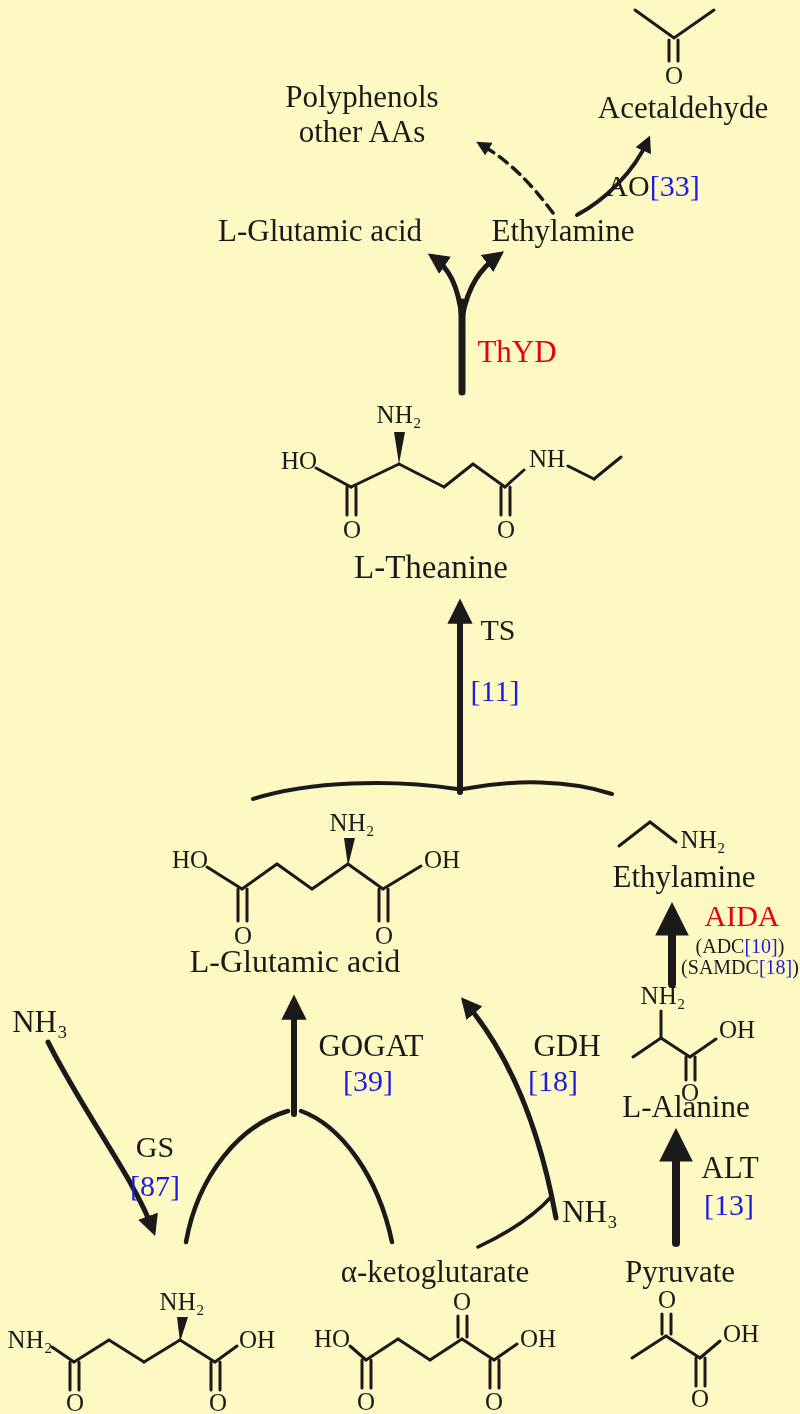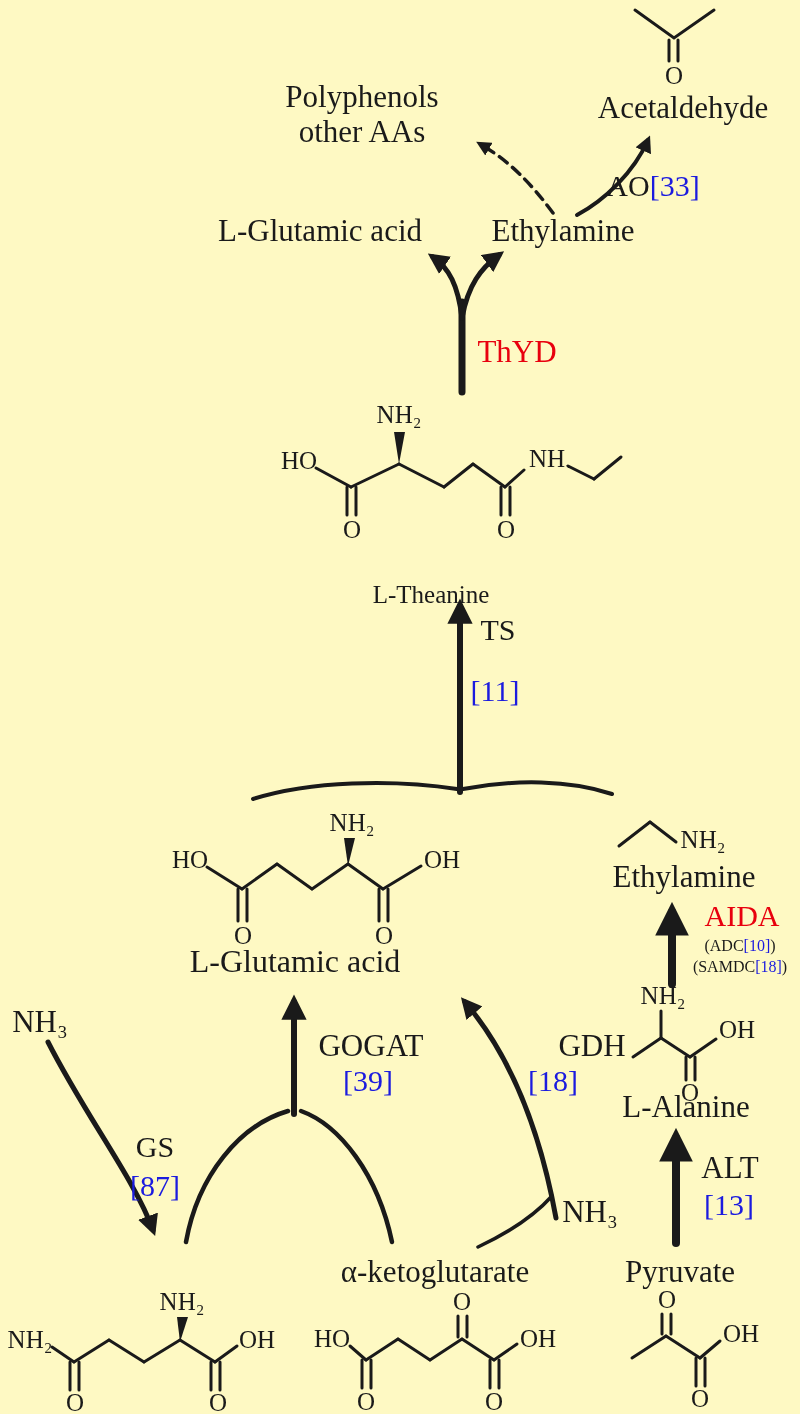--- a/index.html
+++ b/index.html
@@ -13,24 +13,24 @@
   .bond { stroke:var(--ink); stroke-width:3; fill:none; stroke-linecap:round; }
   .arrow { stroke:var(--ink); fill:none; stroke-linecap:round; }
   .wedge { fill:var(--ink); stroke:none; }
   .ah { fill:var(--ink); }
   .lbl {
     position:absolute; transform:translate(-50%,-50%);
     white-space:nowrap; line-height:1.05; text-align:center;
   }
   .s31 { font-size:31px; }
   .s32 { font-size:32px; }
-  .s33 { font-size:25px;margin-top:28px; }
+  .s33 { font-size:33px; }
   .s30 { font-size:30px; }
   .atom { font-size:25px; }
-  .small { font-size:16px; }
+  .small { font-size:20px; }
   .blue { color:var(--blue); }
   .red  { color:var(--red); }
 </style>
 </head>
 <body>
 
 <div class="canvas">
 
   <svg class="layer" viewBox="0 0 800 1414" xmlns="http://www.w3.org/2000/svg">
     <defs>
@@ -194,21 +194,21 @@
   <div class="lbl s31" style="left:686px;top:1107px">L-Alanine</div>
 
   <div class="lbl s31" style="left:40px;top:1022px">NH₃</div>
 
   <div class="lbl s30" style="left:155px;top:1147px">GS</div>
   <div class="lbl s30 blue" style="left:155px;top:1186px">[87]</div>
 
   <div class="lbl s31" style="left:371px;top:1046px">GOGAT</div>
   <div class="lbl s30 blue" style="left:368px;top:1081px">[39]</div>
 
-  <div class="lbl s31" style="left:592px;top:1046px">GDH</div>
+  <div class="lbl s31" style="left:567px;top:1046px">GDH</div>
   <div class="lbl s30 blue" style="left:553px;top:1081px">[18]</div>
 
   <div class="lbl s31" style="left:730px;top:1168px">ALT</div>
   <div class="lbl s30 blue" style="left:729px;top:1205px">[13]</div>
 
   <div class="lbl s31" style="left:590px;top:1212px">NH₃</div>
 
   <div class="lbl s31" style="left:435px;top:1272px">α-ketoglutarate</div>
   <div class="lbl s31" style="left:680px;top:1272px">Pyruvate</div>
 

